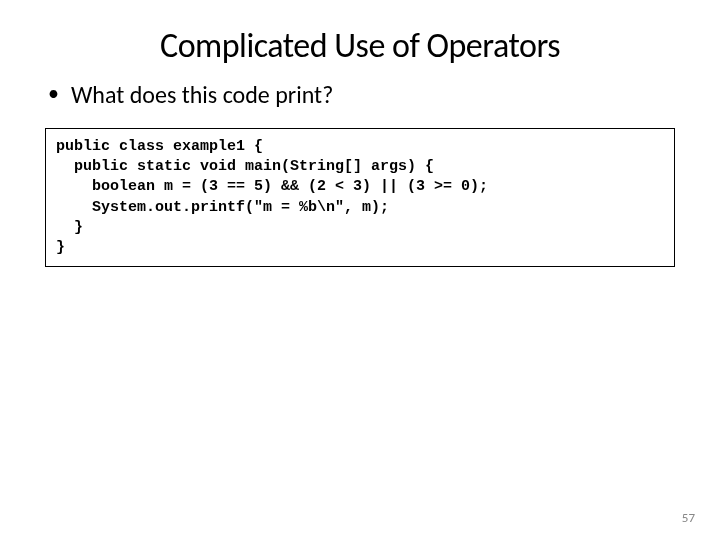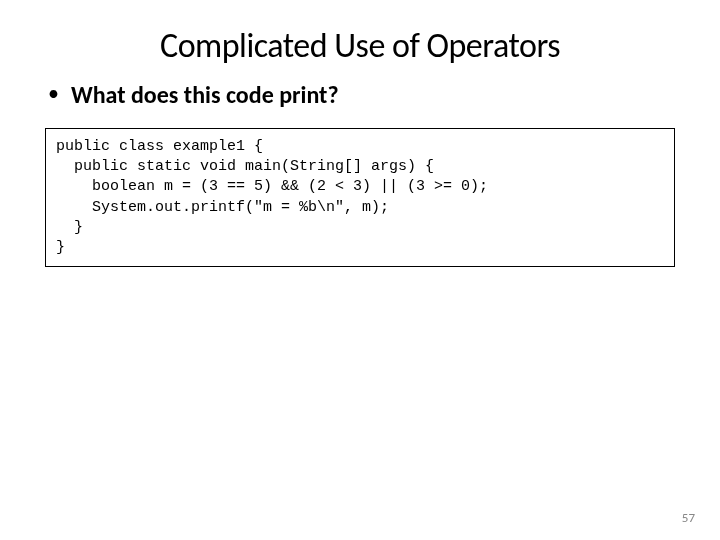--- a/index.html
+++ b/index.html
@@ -39,29 +39,28 @@
     .bullet-dot {
       font-size: 22px;
       color: #000;
       margin-right: 12px;
       line-height: 1.2;
     }
     .bullet-text {
       font-size: 24px;
       color: #000;
       line-height: 1.2;
-      font-weight: bold;
     }
     .code-box {
       border: 1px solid #000;
       margin: 0 5px;
       padding: 8px 10px;
       font-family: "Courier New", Courier, monospace;
       font-size: 15px;
-      font-weight: normal;
+      font-weight: bold;
       line-height: 1.35;
       white-space: pre;
       color: #000;
     }
     .page-number {
       position: absolute;
       bottom: 15px;
       right: 25px;
       font-size: 13px;
       color: #888;

